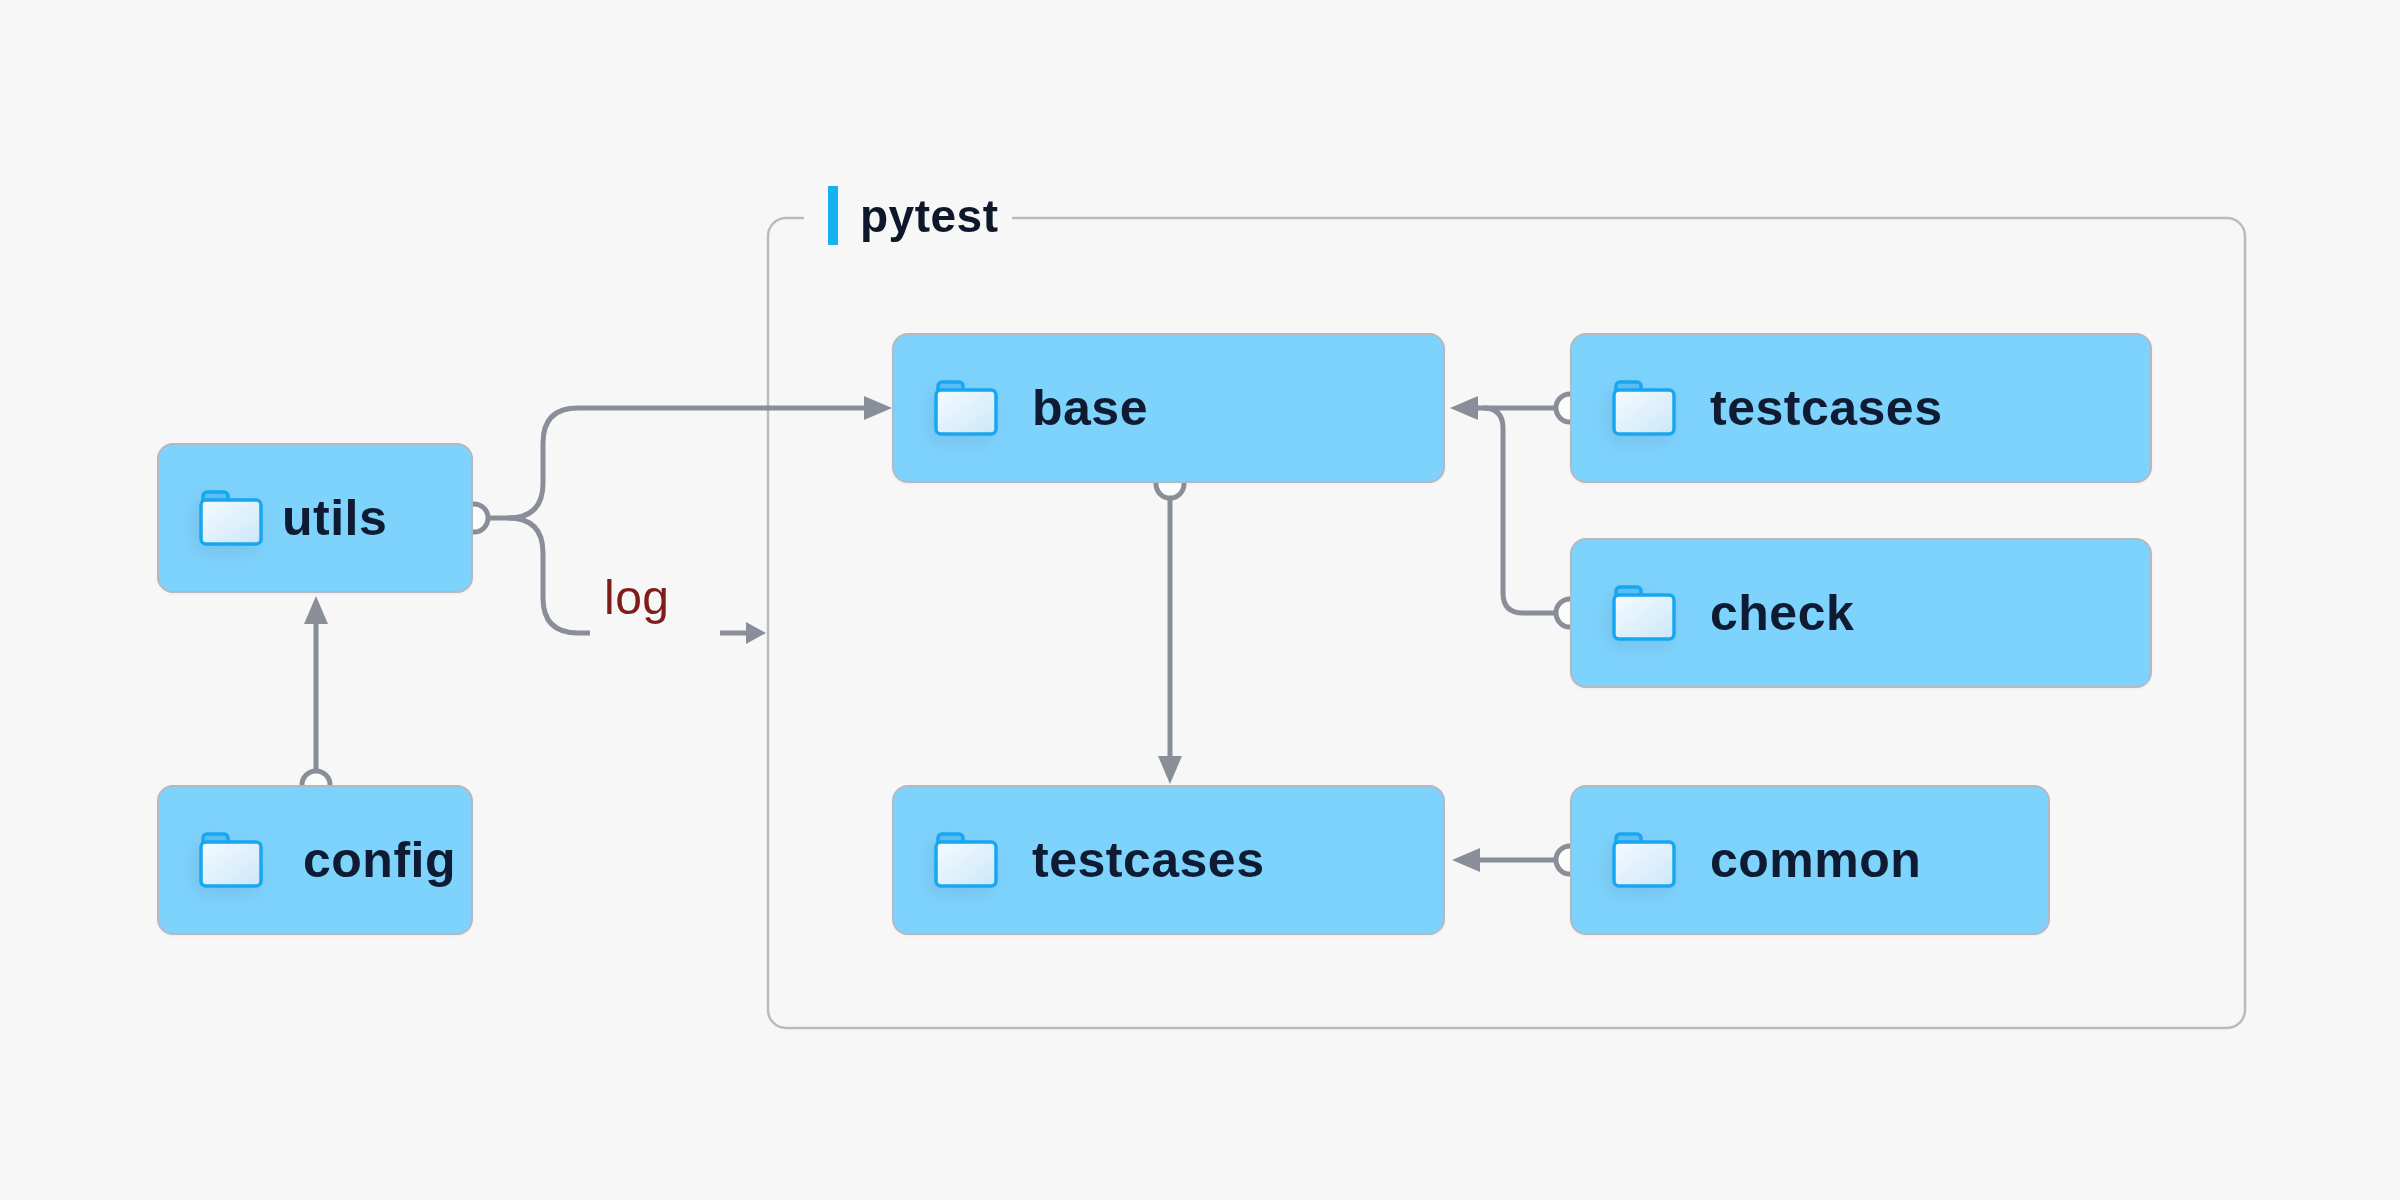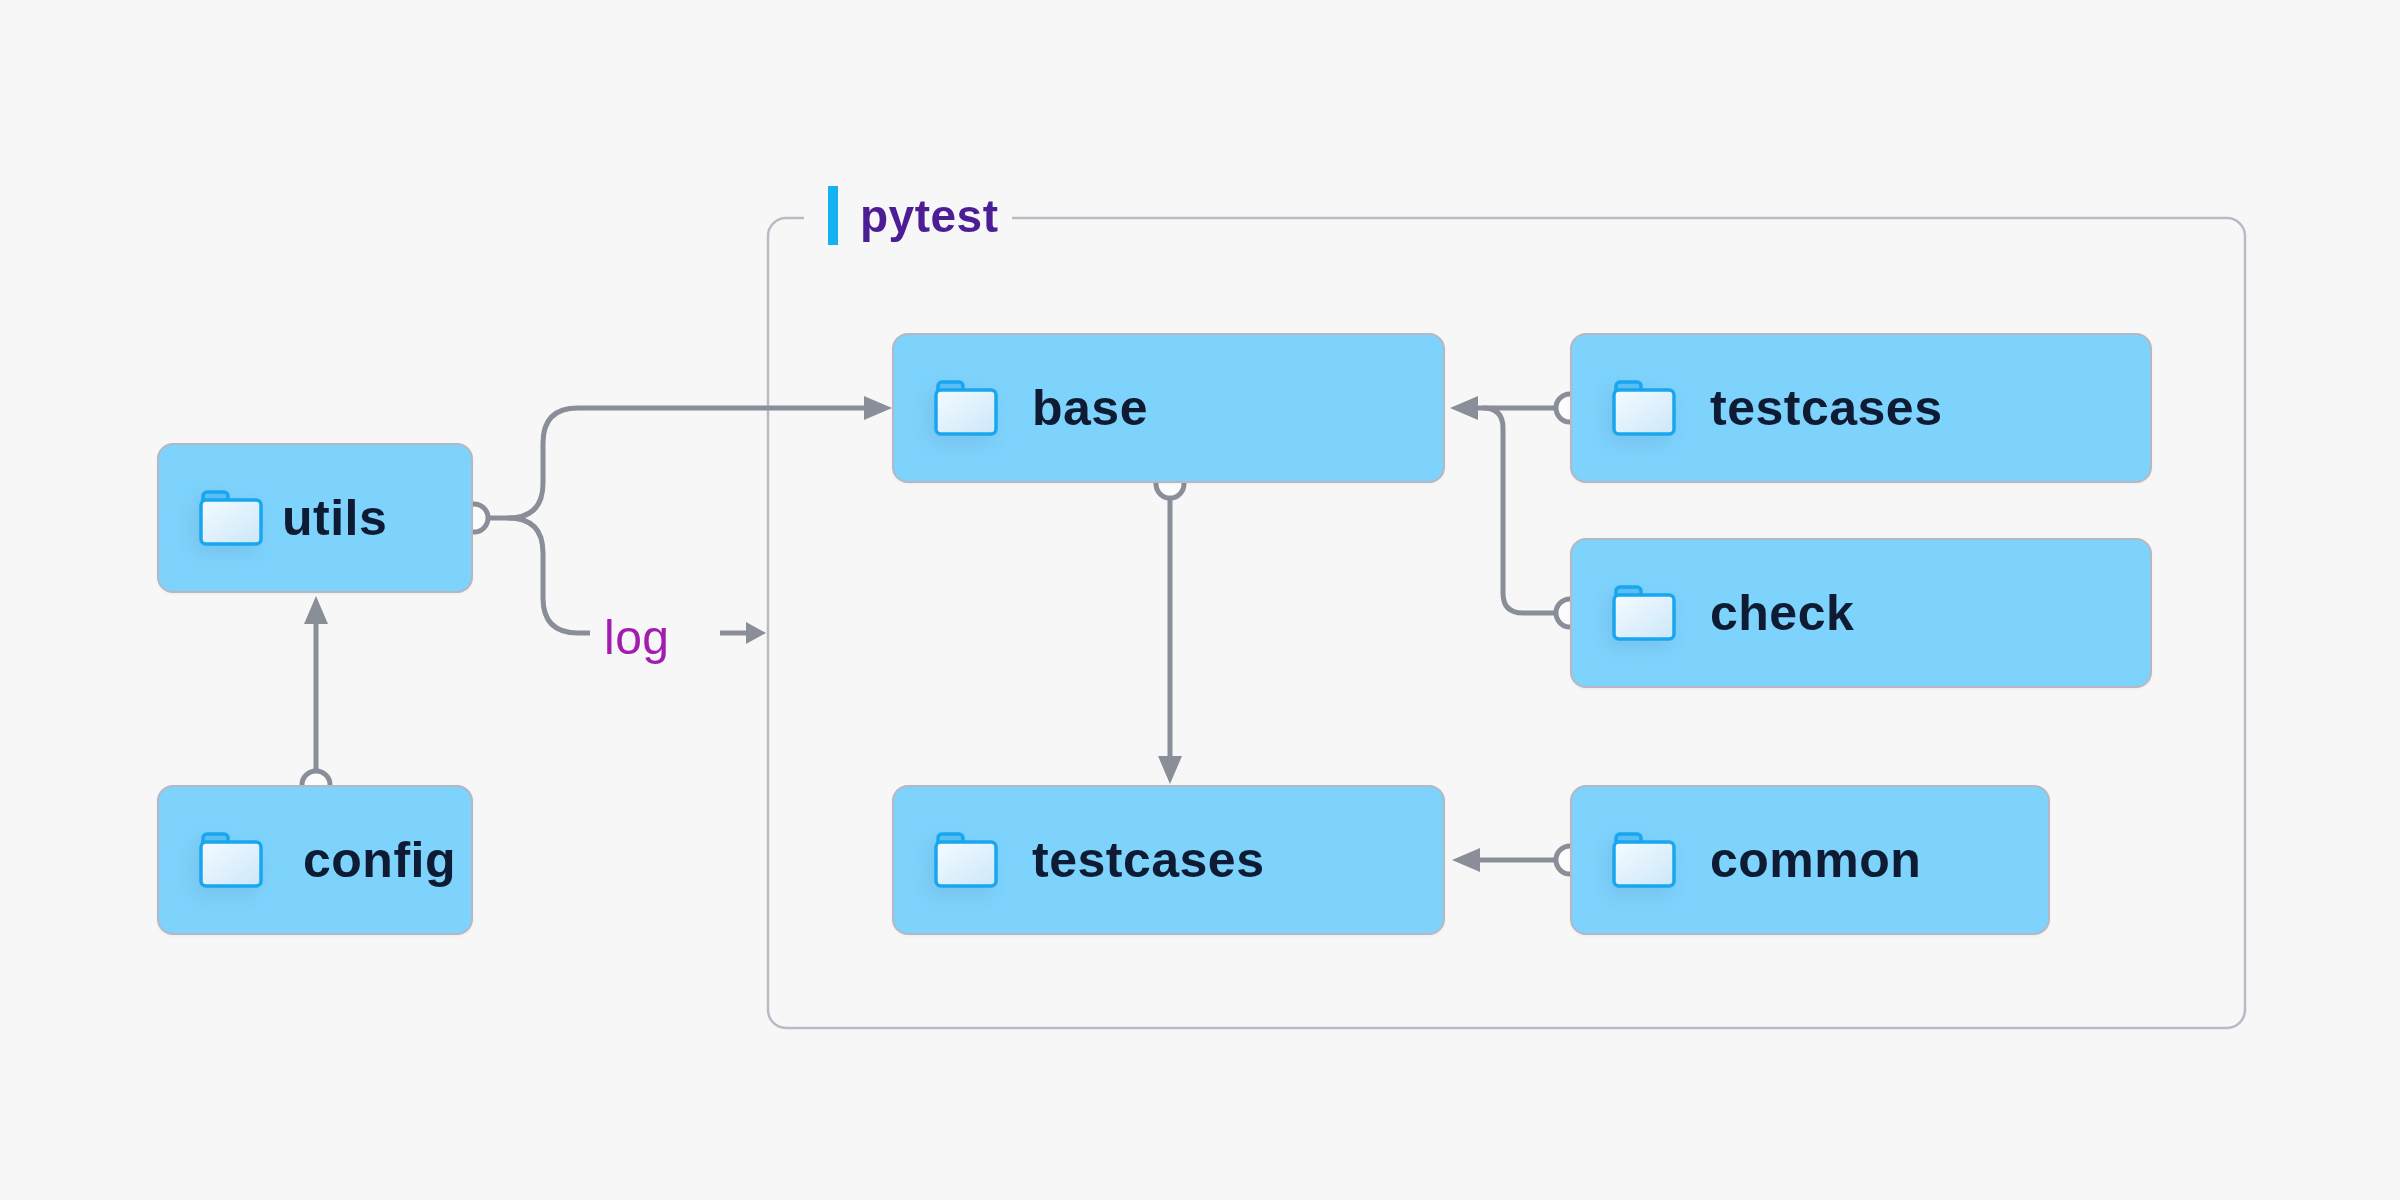--- a/index.html
+++ b/index.html
@@ -19,24 +19,24 @@
   .folder{flex:0 0 auto;filter:drop-shadow(-5px 7px 9px rgba(110,160,210,0.35));}
   .n-utils{left:157px;top:443px;width:316px;gap:19px;}
   .n-config{left:157px;top:785px;width:316px;gap:40px;}
   .n-base{left:892px;top:333px;width:553px;}
   .n-testcases{left:892px;top:785px;width:553px;}
   .n-pymilvus{left:1570px;top:333px;width:582px;}
   .n-check{left:1570px;top:538px;width:582px;}
   .n-common{left:1570px;top:785px;width:480px;}
   .pytest-label{position:absolute;left:828px;top:186px;display:flex;align-items:center;gap:22px;}
   .pytest-bar{width:10px;height:59px;background:#15b1f0;}
-  .pytest-text{font-size:46px;font-weight:700;color:#4c1d95;letter-spacing:0.5px;}
+  .pytest-text{font-size:46px;font-weight:700;color:#0f172a;letter-spacing:0.5px;}
   .log-label{
-    position:absolute;left:604px;top:610px;
-    font-size:48px;font-weight:500;color:#a21caf;letter-spacing:0.5px;
+    position:absolute;left:604px;top:570px;
+    font-size:48px;font-weight:500;color:#7f1d1d;letter-spacing:0.5px;
   }
 </style>
 </head>
 <body>
 
 <div class="canvas">
 
   <svg class="wires" viewBox="0 0 2400 1200">
     <defs>
       <linearGradient id="folderGrad" x1="0" y1="0" x2="1" y2="1">

